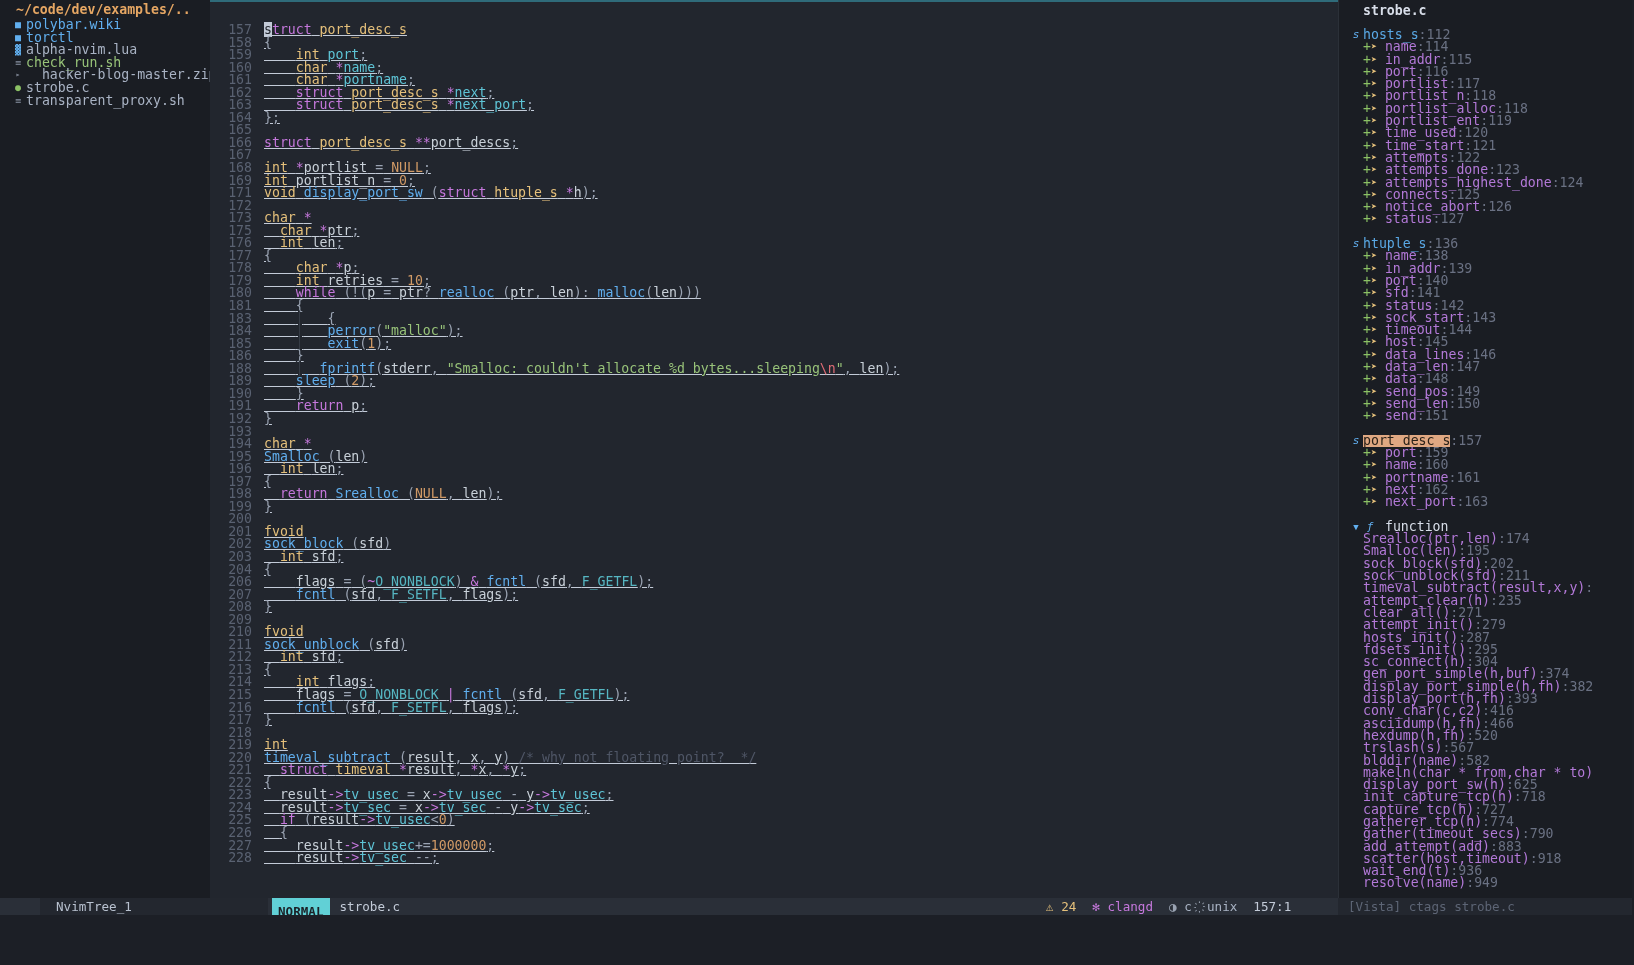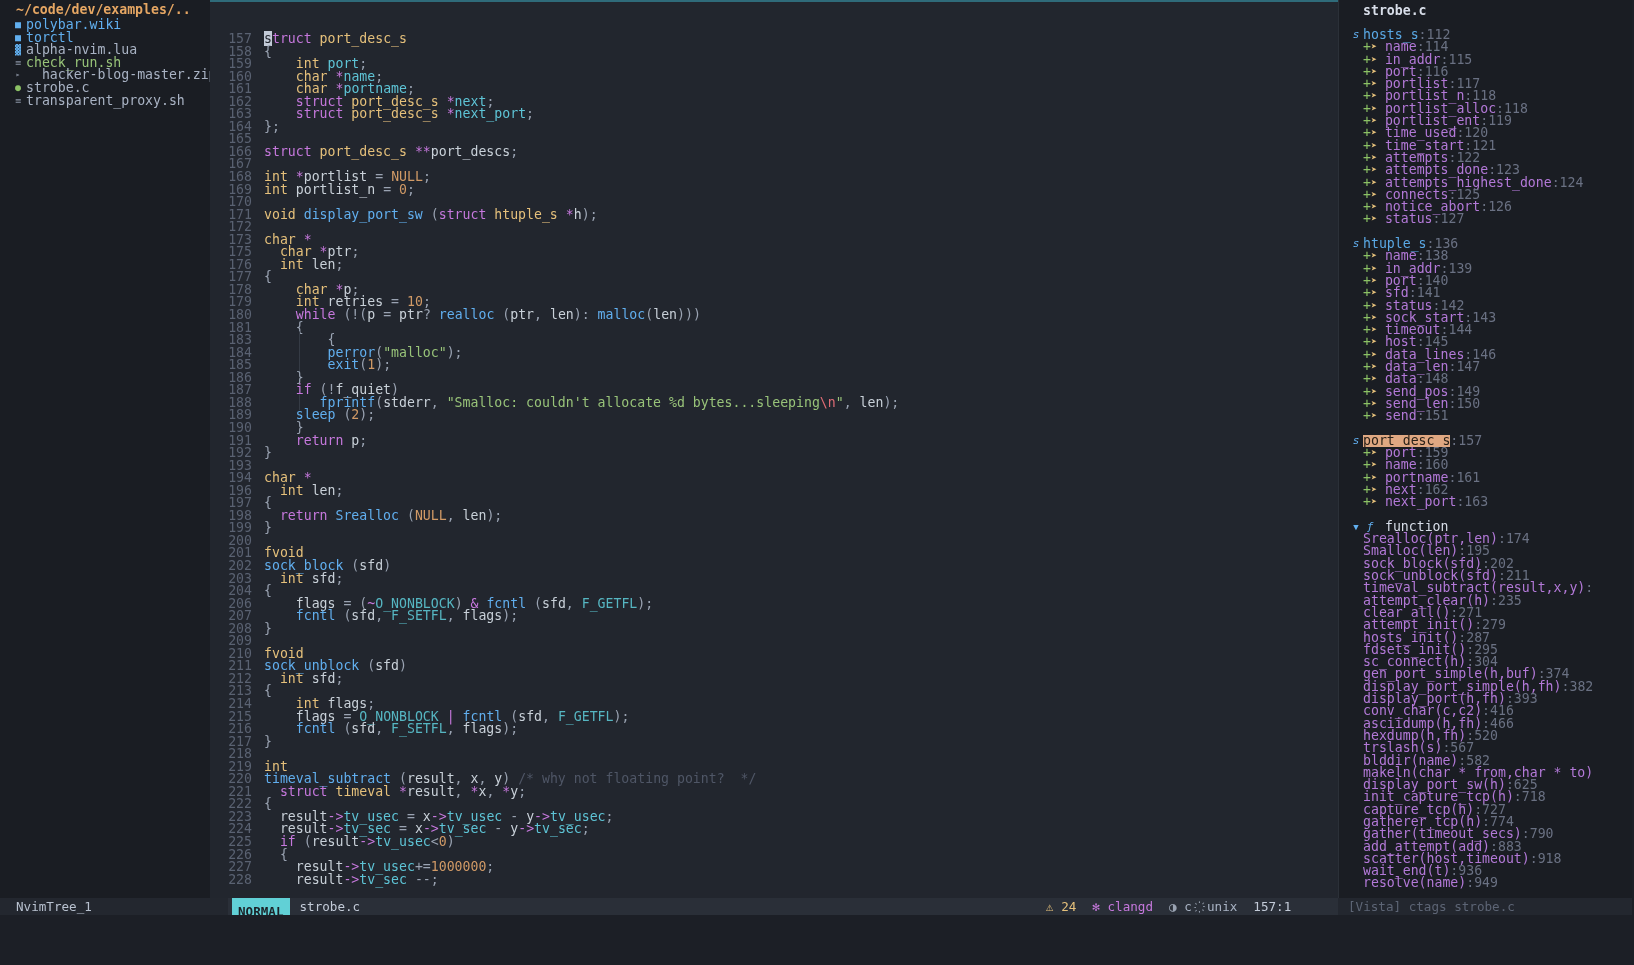--- a/index.html
+++ b/index.html
@@ -81,22 +81,23 @@
   
   .editor {
     flex: 1 1 auto;
     position: relative;
     background: #22262e;
     overflow: hidden;
     border-top: 2px solid #2f6b7a;
   }
   .code {
     position: absolute;
-    top: 15px; left: 0; right: 0;
+    top: 6px; left: 0; right: 0;
     padding-top: 16px;
+    text-decoration: underline;
   }
   .ln-row {
     display: block;
     height: 12.55px;
     line-height: 12.55px;
     white-space: pre;
     font-size: 13.2px;
   }
   .lnum {
     display: inline-block;
@@ -185,20 +186,21 @@
     font-size: 12.6px;
     line-height: 17px;
     white-space: pre;
   }
   .st-left {
     width: 228px;
     flex: 0 0 228px;
     background: #23272f;
     color: #b9c2d0;
     padding-left: 16px;
+    margin-left: 40px;
   }
   .st-mid {
     flex: 1 1 auto;
     background: #2a2f38;
     display: flex;
     align-items: stretch;
   }
   .st-mode {
     background: #61d0d6;
     color: #1b2026;
@@ -261,43 +263,42 @@
           <div class="ln-row"><span class="lnum">160</span><span class="ind">    </span><span class="typ">char</span><span class="pn"> </span><span class="op">*</span><span class="mem">name</span><span class="pn">;</span></div>
           <div class="ln-row"><span class="lnum">161</span><span class="ind">    </span><span class="typ">char</span><span class="pn"> </span><span class="op">*</span><span class="mem">portname</span><span class="pn">;</span></div>
           <div class="ln-row"><span class="lnum">162</span><span class="ind">    </span><span class="kw">struct</span><span class="pn"> </span><span class="typ">port_desc_s</span><span class="pn"> </span><span class="op">*</span><span class="mem">next</span><span class="pn">;</span></div>
           <div class="ln-row"><span class="lnum">163</span><span class="ind">    </span><span class="kw">struct</span><span class="pn"> </span><span class="typ">port_desc_s</span><span class="pn"> </span><span class="op">*</span><span class="mem">next_port</span><span class="pn">;</span></div>
           <div class="ln-row"><span class="lnum">164</span><span class="pn">};</span></div>
           <div class="ln-row"><span class="lnum">165</span></div>
           <div class="ln-row"><span class="lnum">166</span><span class="kw">struct</span><span class="pn"> </span><span class="typ">port_desc_s</span><span class="pn"> </span><span class="op">**</span><span class="var">port_descs</span><span class="pn">;</span></div>
           <div class="ln-row"><span class="lnum">167</span></div>
           <div class="ln-row"><span class="lnum">168</span><span class="typ">int</span><span class="pn"> </span><span class="op">*</span><span class="var">portlist</span><span class="pn"> </span><span class="pn">=</span><span class="pn"> </span><span class="cnst">NULL</span><span class="pn">;</span></div>
           <div class="ln-row"><span class="lnum">169</span><span class="typ">int</span><span class="pn"> </span><span class="var">portlist_n</span><span class="pn"> </span><span class="pn">=</span><span class="pn"> </span><span class="num">0</span><span class="pn">;</span></div>
-          <div class="ln-row"><span class="lnum">170</span></div>
           <div class="ln-row"><span class="lnum">171</span><span class="typ">void</span><span class="pn"> </span><span class="fn">display_port_sw</span><span class="pn"> (</span><span class="kw">struct</span><span class="pn"> </span><span class="typ">htuple_s</span><span class="pn"> </span><span class="op">*</span><span class="var">h</span><span class="pn">);</span></div>
           <div class="ln-row"><span class="lnum">172</span></div>
           <div class="ln-row"><span class="lnum">173</span><span class="typ">char</span><span class="pn"> </span><span class="op">*</span></div>
           <div class="ln-row"><span class="lnum">175</span><span class="ind">  </span><span class="typ">char</span><span class="pn"> </span><span class="op">*</span><span class="var">ptr</span><span class="pn">;</span></div>
           <div class="ln-row"><span class="lnum">176</span><span class="ind">  </span><span class="typ">int</span><span class="pn"> </span><span class="var">len</span><span class="pn">;</span></div>
           <div class="ln-row"><span class="lnum">177</span><span class="pn">{</span></div>
           <div class="ln-row"><span class="lnum">178</span><span class="ind">    </span><span class="typ">char</span><span class="pn"> </span><span class="op">*</span><span class="var">p</span><span class="pn">;</span></div>
           <div class="ln-row"><span class="lnum">179</span><span class="ind">    </span><span class="typ">int</span><span class="pn"> </span><span class="var">retries</span><span class="pn"> </span><span class="pn">=</span><span class="pn"> </span><span class="num">10</span><span class="pn">;</span></div>
           <div class="ln-row"><span class="lnum">180</span><span class="ind">    </span><span class="kw">while</span><span class="pn"> (!(</span><span class="var">p</span><span class="pn"> </span><span class="pn">=</span><span class="pn"> </span><span class="var">ptr</span><span class="pn">? </span><span class="fn">realloc</span><span class="pn"> (</span><span class="var">ptr</span><span class="pn">, </span><span class="var">len</span><span class="pn">): </span><span class="fn">malloc</span><span class="pn">(</span><span class="var">len</span><span class="pn">)))</span></div>
           <div class="ln-row"><span class="lnum">181</span><span class="ind">    </span><span class="pn">{</span></div>
           <div class="ln-row"><span class="lnum">183</span><span class="ind">    </span><span class="ind">│</span><span class="ind">   </span><span class="pn">{</span></div>
           <div class="ln-row"><span class="lnum">184</span><span class="ind">    </span><span class="ind">│</span><span class="ind">   </span><span class="fn">perror</span><span class="pn">(</span><span class="str">"malloc"</span><span class="pn">);</span></div>
           <div class="ln-row"><span class="lnum">185</span><span class="ind">    </span><span class="ind">│</span><span class="ind">   </span><span class="fn">exit</span><span class="pn">(</span><span class="num">1</span><span class="pn">);</span></div>
           <div class="ln-row"><span class="lnum">186</span><span class="ind">    </span><span class="pn">}</span></div>
-          <div class="ln-row"><span class="lnum">187</span><span class="ind">    </span><span class="kw">if</span><span class="pn"> (!</span><span class="var">f_quiet</span><span class="pn">)</span></div>
           <div class="ln-row"><span class="lnum">188</span><span class="ind">    </span><span class="ind">│</span><span class="ind">  </span><span class="fn">fprintf</span><span class="pn">(</span><span class="var">stderr</span><span class="pn">, </span><span class="str">"Smalloc: couldn't allocate %d bytes...sleeping</span><span class="esc">\n</span><span class="str">"</span><span class="pn">, </span><span class="var">len</span><span class="pn">);</span></div>
           <div class="ln-row"><span class="lnum">189</span><span class="ind">    </span><span class="fn">sleep</span><span class="pn"> (</span><span class="num">2</span><span class="pn">);</span></div>
           <div class="ln-row"><span class="lnum">190</span><span class="ind">    </span><span class="pn">}</span></div>
           <div class="ln-row"><span class="lnum">191</span><span class="ind">    </span><span class="kw">return</span><span class="pn"> </span><span class="var">p</span><span class="pn">;</span></div>
           <div class="ln-row"><span class="lnum">192</span><span class="pn">}</span></div>
           <div class="ln-row"><span class="lnum">193</span></div>
           <div class="ln-row"><span class="lnum">194</span><span class="typ">char</span><span class="pn"> </span><span class="op">*</span></div>
+          <div class="ln-row"><span class="lnum">195</span><span class="fn">Smalloc</span><span class="pn"> (</span><span class="var">len</span><span class="pn">)</span></div>
           <div class="ln-row"><span class="lnum">196</span><span class="ind">  </span><span class="typ">int</span><span class="pn"> </span><span class="var">len</span><span class="pn">;</span></div>
           <div class="ln-row"><span class="lnum">197</span><span class="pn">{</span></div>
           <div class="ln-row"><span class="lnum">198</span><span class="ind">  </span><span class="kw">return</span><span class="pn"> </span><span class="fn">Srealloc</span><span class="pn"> (</span><span class="cnst">NULL</span><span class="pn">, </span><span class="var">len</span><span class="pn">);</span></div>
           <div class="ln-row"><span class="lnum">199</span><span class="pn">}</span></div>
           <div class="ln-row"><span class="lnum">200</span></div>
           <div class="ln-row"><span class="lnum">201</span><span class="typ">fvoid</span></div>
           <div class="ln-row"><span class="lnum">202</span><span class="fn">sock_block</span><span class="pn"> (</span><span class="var">sfd</span><span class="pn">)</span></div>
           <div class="ln-row"><span class="lnum">203</span><span class="ind">  </span><span class="typ">int</span><span class="pn"> </span><span class="var">sfd</span><span class="pn">;</span></div>
           <div class="ln-row"><span class="lnum">204</span><span class="pn">{</span></div>
           <div class="ln-row"><span class="lnum">206</span><span class="ind">    </span><span class="var">flags</span><span class="pn"> </span><span class="pn">=</span><span class="pn"> (</span><span class="op">~</span><span class="mac">O_NONBLOCK</span><span class="pn">) </span><span class="op">&amp;</span><span class="pn"> </span><span class="fn">fcntl</span><span class="pn"> (</span><span class="var">sfd</span><span class="pn">, </span><span class="mac">F_GETFL</span><span class="pn">);</span></div>

